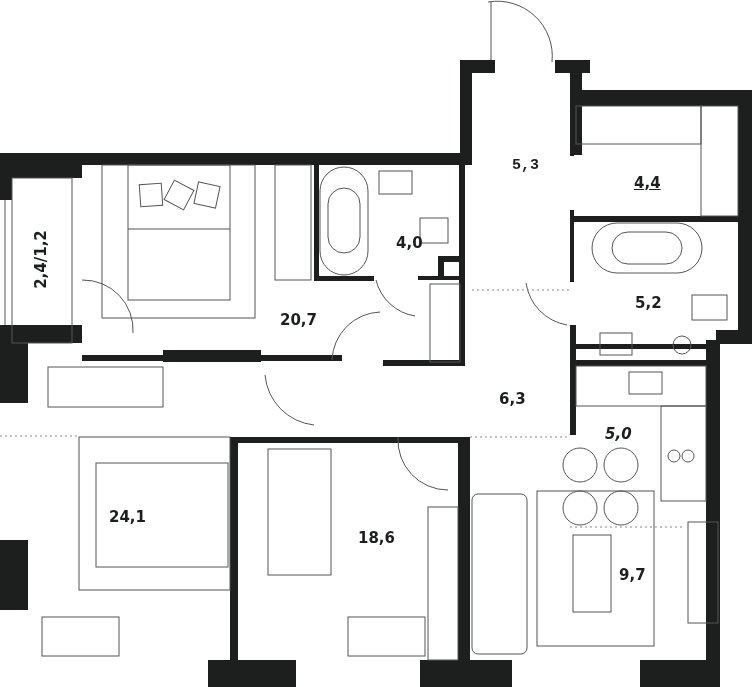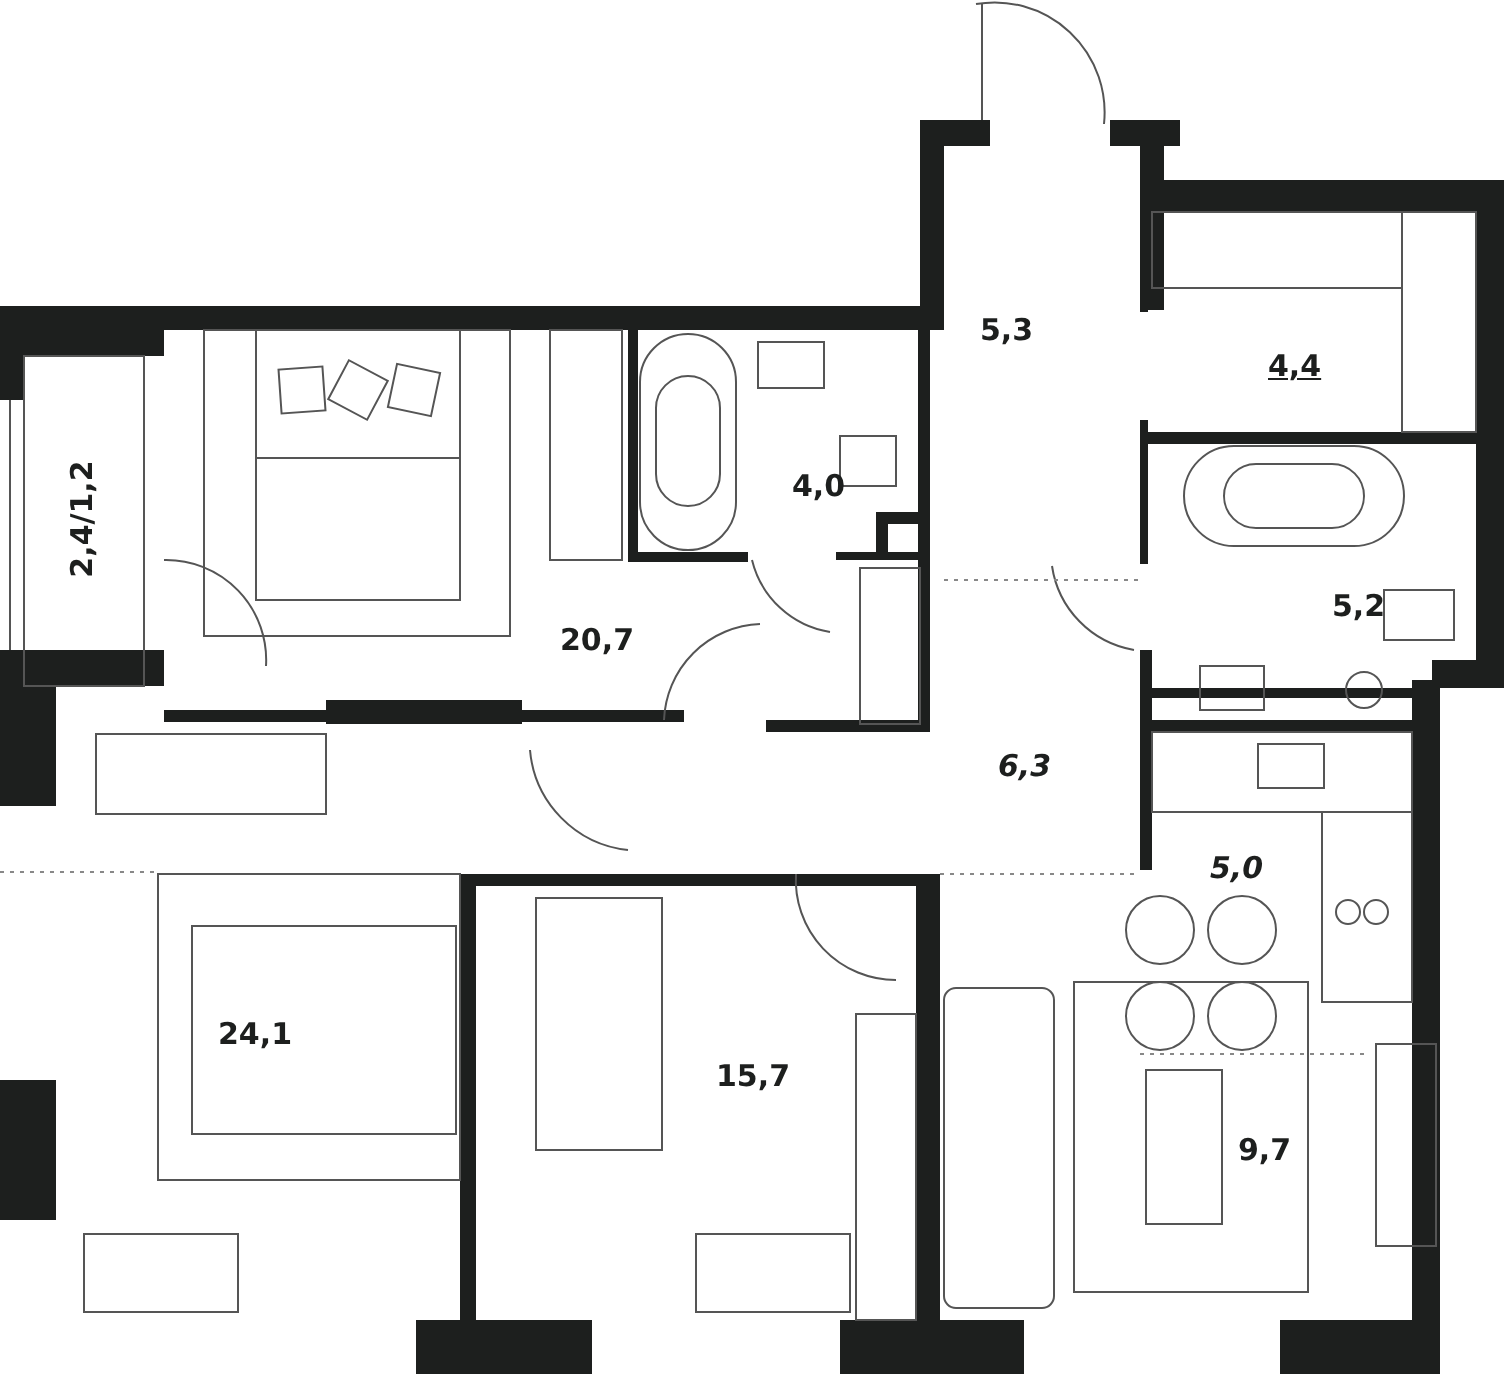--- a/index.html
+++ b/index.html
@@ -131,20 +131,20 @@
     <line x1="472" y1="290" x2="570" y2="290"></line>
     <line x1="0" y1="436" x2="80" y2="436"></line>
     <line x1="470" y1="437" x2="570" y2="437"></line>
     <line x1="570" y1="527" x2="682" y2="527"></line>
   </g>
 </svg>
 
 <span class="room-label vertical" style="left:12px; top:252px;">2,4/1,2</span>
 <span class="room-label" style="left:280px; top:313px;">20,7</span>
 <span class="room-label" style="left:396px; top:236px;">4,0</span>
-<span class="room-label" style="left:490px; top:158px;">5,3</span>
+<span class="room-label" style="left:512px; top:158px;font-family:Liberation Mono, monospace;">5,3</span>
 <span class="room-label" style="left:634px; top:176px;text-decoration:underline;">4,4</span>
-<span class="room-label" style="left:666px; top:296px;">5,2</span>
-<span class="room-label" style="left:499px; top:376px;font-style:italic;">6,3</span>
+<span class="room-label" style="left:635px; top:296px;">5,2</span>
+<span class="room-label" style="left:499px; top:392px;">6,3</span>
 <span class="room-label" style="left:605px; top:427px;font-style:italic;">5,0</span>
 <span class="room-label" style="left:109px; top:510px;">24,1</span>
-<span class="room-label" style="left:358px; top:531px;">15,7</span>
+<span class="room-label" style="left:358px; top:531px;">18,6</span>
 <span class="room-label" style="left:619px; top:568px;">9,7</span>
 
 </body></html>

